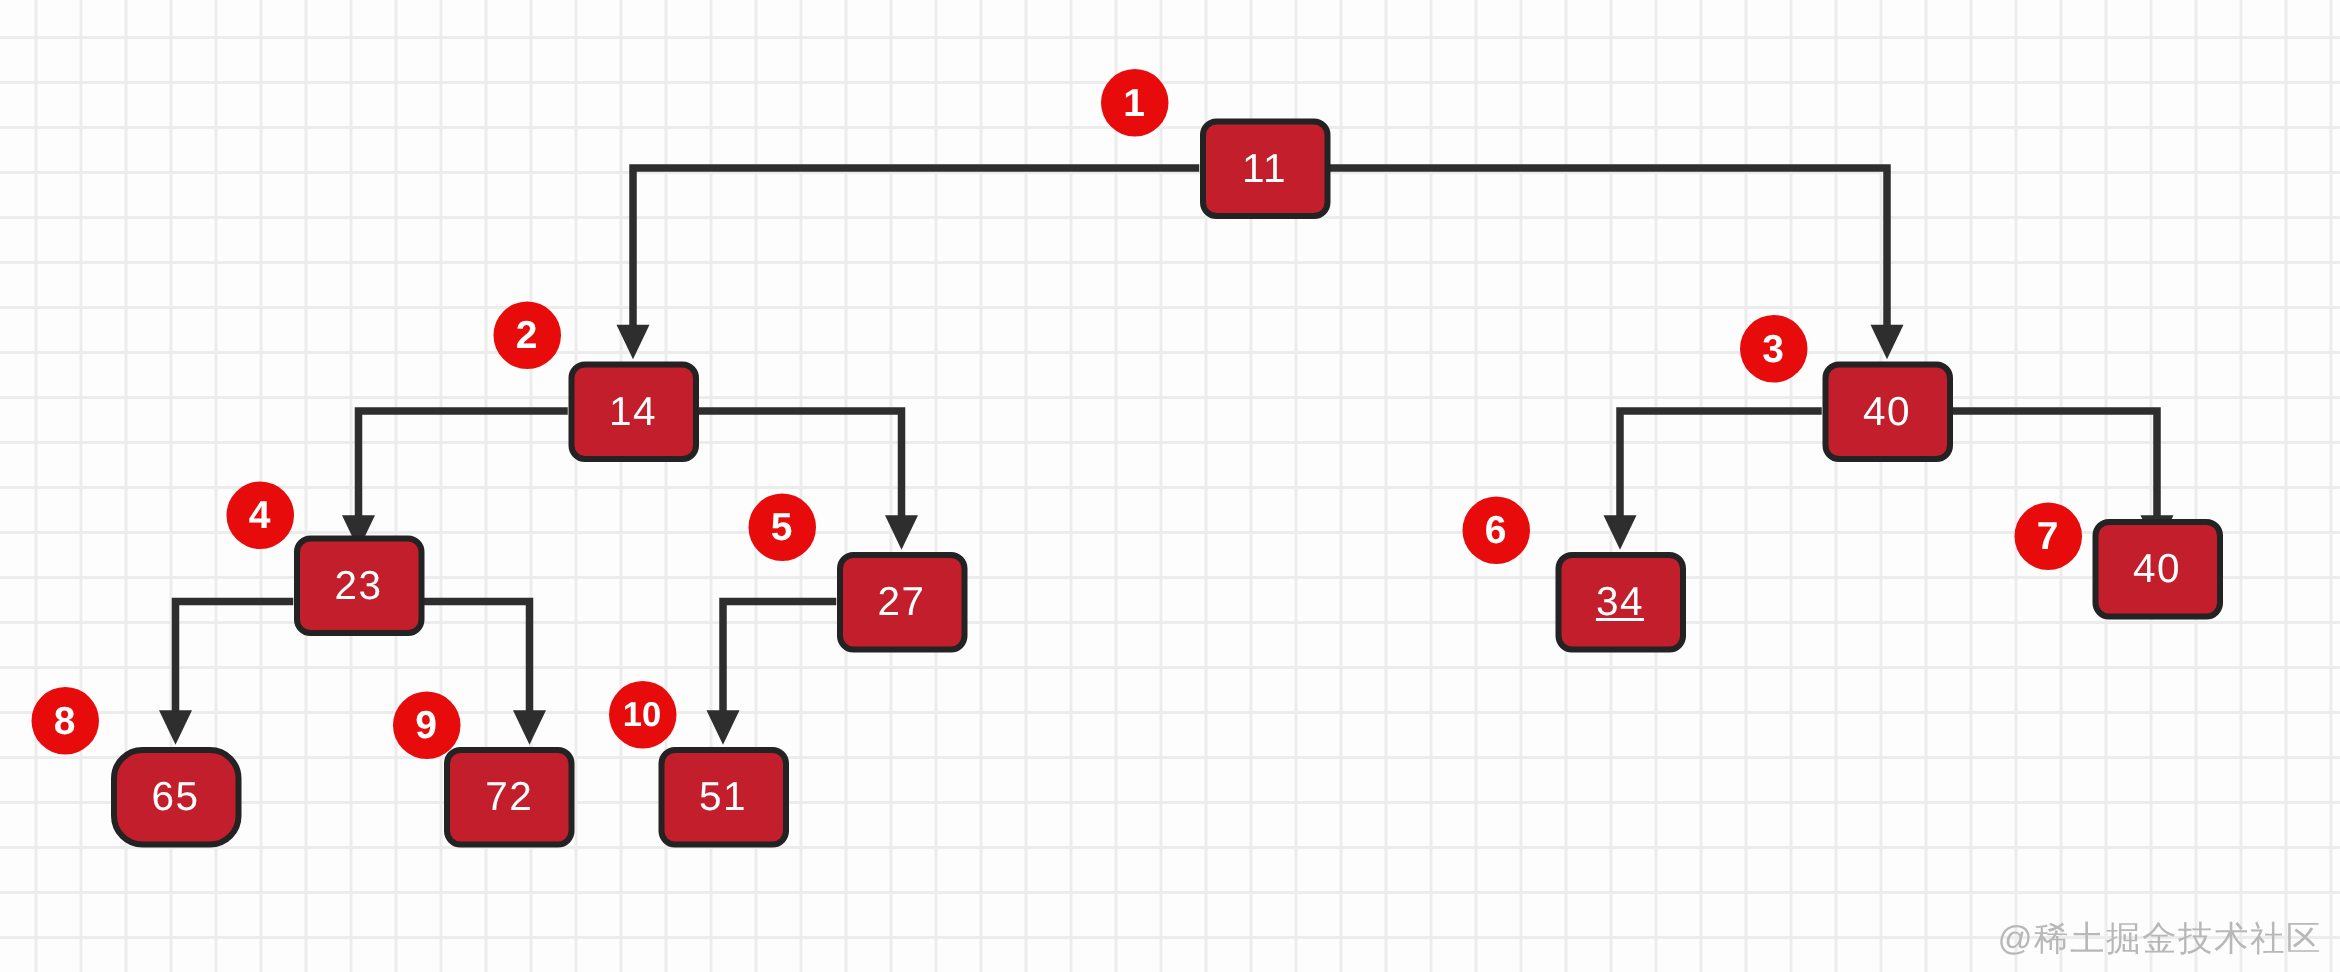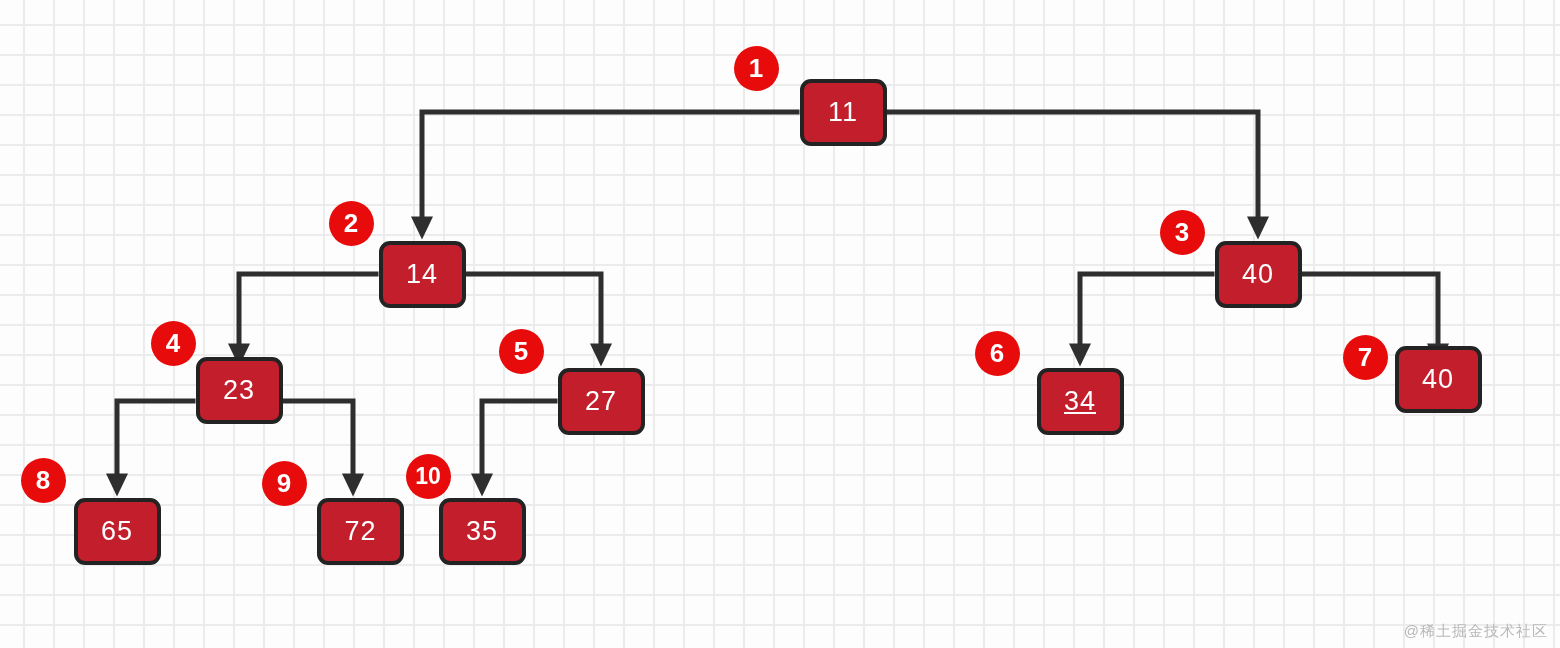--- a/index.html
+++ b/index.html
@@ -51,21 +51,21 @@
     background: #e80b0b;
     color: #ffffff;
     font-size: 26px;
     font-weight: bold;
     line-height: 1;
   }
   .watermark {
     position: absolute;
     right: 12px;
     bottom: 7px;
-    font-size: 15px;
+    font-size: 23px;
     color: #b8b8b8;
     letter-spacing: 1px;
     user-select: none;
   }
 </style>
 </head>
 <body>
 
 <div class="canvas">
   <svg id="edge-layer" width="1560" height="648" viewBox="0 0 1560 648">
@@ -103,28 +103,28 @@
       </div>
       <div class="node" style="left: 557.5px; top: 367.5px; width: 87px; height: 67px; background: rgb(194, 30, 44); border-color: rgb(35, 35, 35);">
         <span>27</span>
       </div>
       <div class="node" style="left: 1036.5px; top: 367.5px; width: 87px; height: 67px; background: rgb(194, 30, 44); border-color: rgb(35, 35, 35); text-decoration: underline;">
         <span>34</span>
       </div>
       <div class="node" style="left: 1394.5px; top: 346px; width: 87px; height: 67px; background: rgb(194, 30, 44); border-color: rgb(35, 35, 35); text-align: center;">
         <span>40</span>
       </div>
-      <div class="node" style="left: 73.5px; top: 497.5px; width: 87px; height: 67px; background: rgb(194, 30, 44); border-color: rgb(35, 35, 35);">
+      <div class="node" style="left: 73.5px; top: 497.5px; width: 87px; height: 67px; background: rgb(194, 30, 44); border-color: rgb(35, 35, 35); border-radius: 21px;">
         <span>65</span>
       </div>
-      <div class="node" style="left: 317px; top: 497.5px; width: 87px; height: 67px; background: rgb(194, 30, 44); border-color: rgb(35, 35, 35); text-align: right;">
+      <div class="node" style="left: 296px; top: 497.5px; width: 87px; height: 67px; background: rgb(194, 30, 44); border-color: rgb(35, 35, 35); text-align: right;">
         <span>72</span>
       </div>
       <div class="node" style="left: 438.5px; top: 497.5px; width: 87px; height: 67px; background: rgb(194, 30, 44); border-color: rgb(35, 35, 35);">
-        <span>35</span>
+        <span>51</span>
       </div>
     </div>
   <div id="badge-layer">
       <div class="badge" style="left: 733.5px; top: 45.5px; width: 45px; height: 45px; background: rgb(232, 11, 11);">
         <span>1</span>
       </div>
       <div class="badge" style="left: 328.5px; top: 200.5px; width: 45px; height: 45px; background: rgb(232, 11, 11);">
         <span>2</span>
       </div>
       <div class="badge" style="left: 1159.5px; top: 209.5px; width: 45px; height: 45px; background: rgb(232, 11, 11);">

